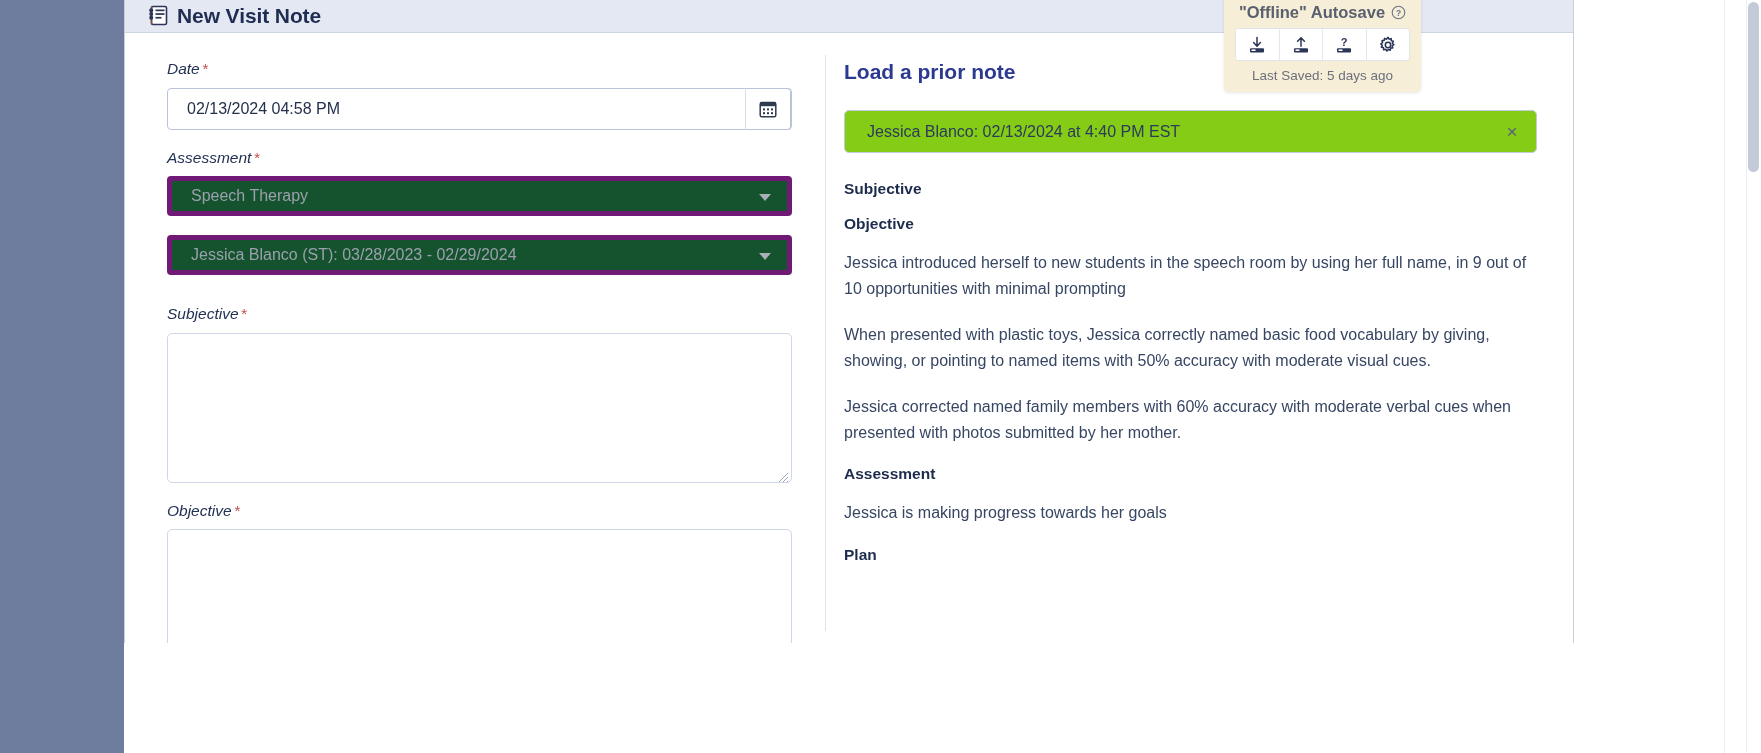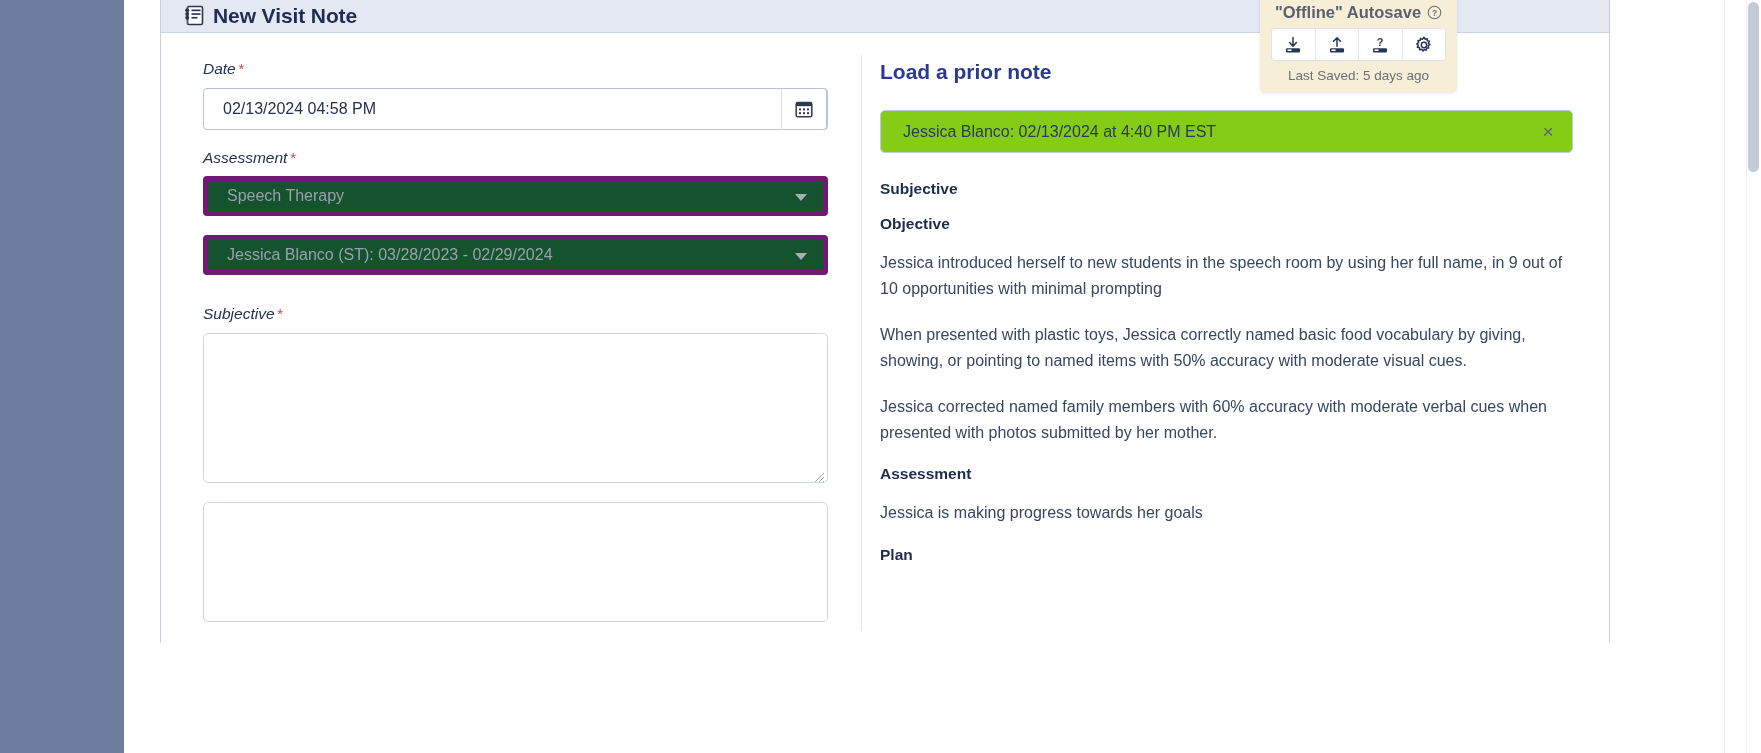--- a/index.html
+++ b/index.html
@@ -27,21 +27,21 @@
     background: #ffffff;
   }
   
   .modal {
     position: absolute;
     left: 124px; top: 0;
     width: 1450px; height: 643px;
     background: #ffffff;
     border-left: 1px solid #c7cede;
     border-right: 1px solid #c7cede;
-    display: flex; flex-direction: column; margin-left: 36px;
+    display: flex; flex-direction: column;
   }
   .modal-header {
     height: 33px;
     background: #e3e8f3;
     border-bottom: 1px solid #ccd4e4;
     display: flex; align-items: center;
     padding: 0 22px;
     flex: 0 0 auto;
   }
   .modal-title-wrap { display: flex; align-items: center; gap: 9px; }
@@ -313,20 +313,21 @@
           <div class="textarea-box">
             <span class="resize-grip">
               <svg width="11" height="11" viewBox="0 0 11 11">
                 <path d="M10 1 L1 10 M10 5 L5 10 M10 9 L9 10" stroke="#9aa3b6" stroke-width="1"></path>
               </svg>
             </span>
           </div>
         </div>
 
         <div class="field field-objective">
+          <div class="field-label"><span>Objective</span><span class="req">*</span></div>
           <div class="textarea-box"></div>
         </div>
 
       </div>
 
       <div class="col-divider"></div>
 
       <div class="col-right">
 
         <span class="load-prior">Load a prior note</span>

